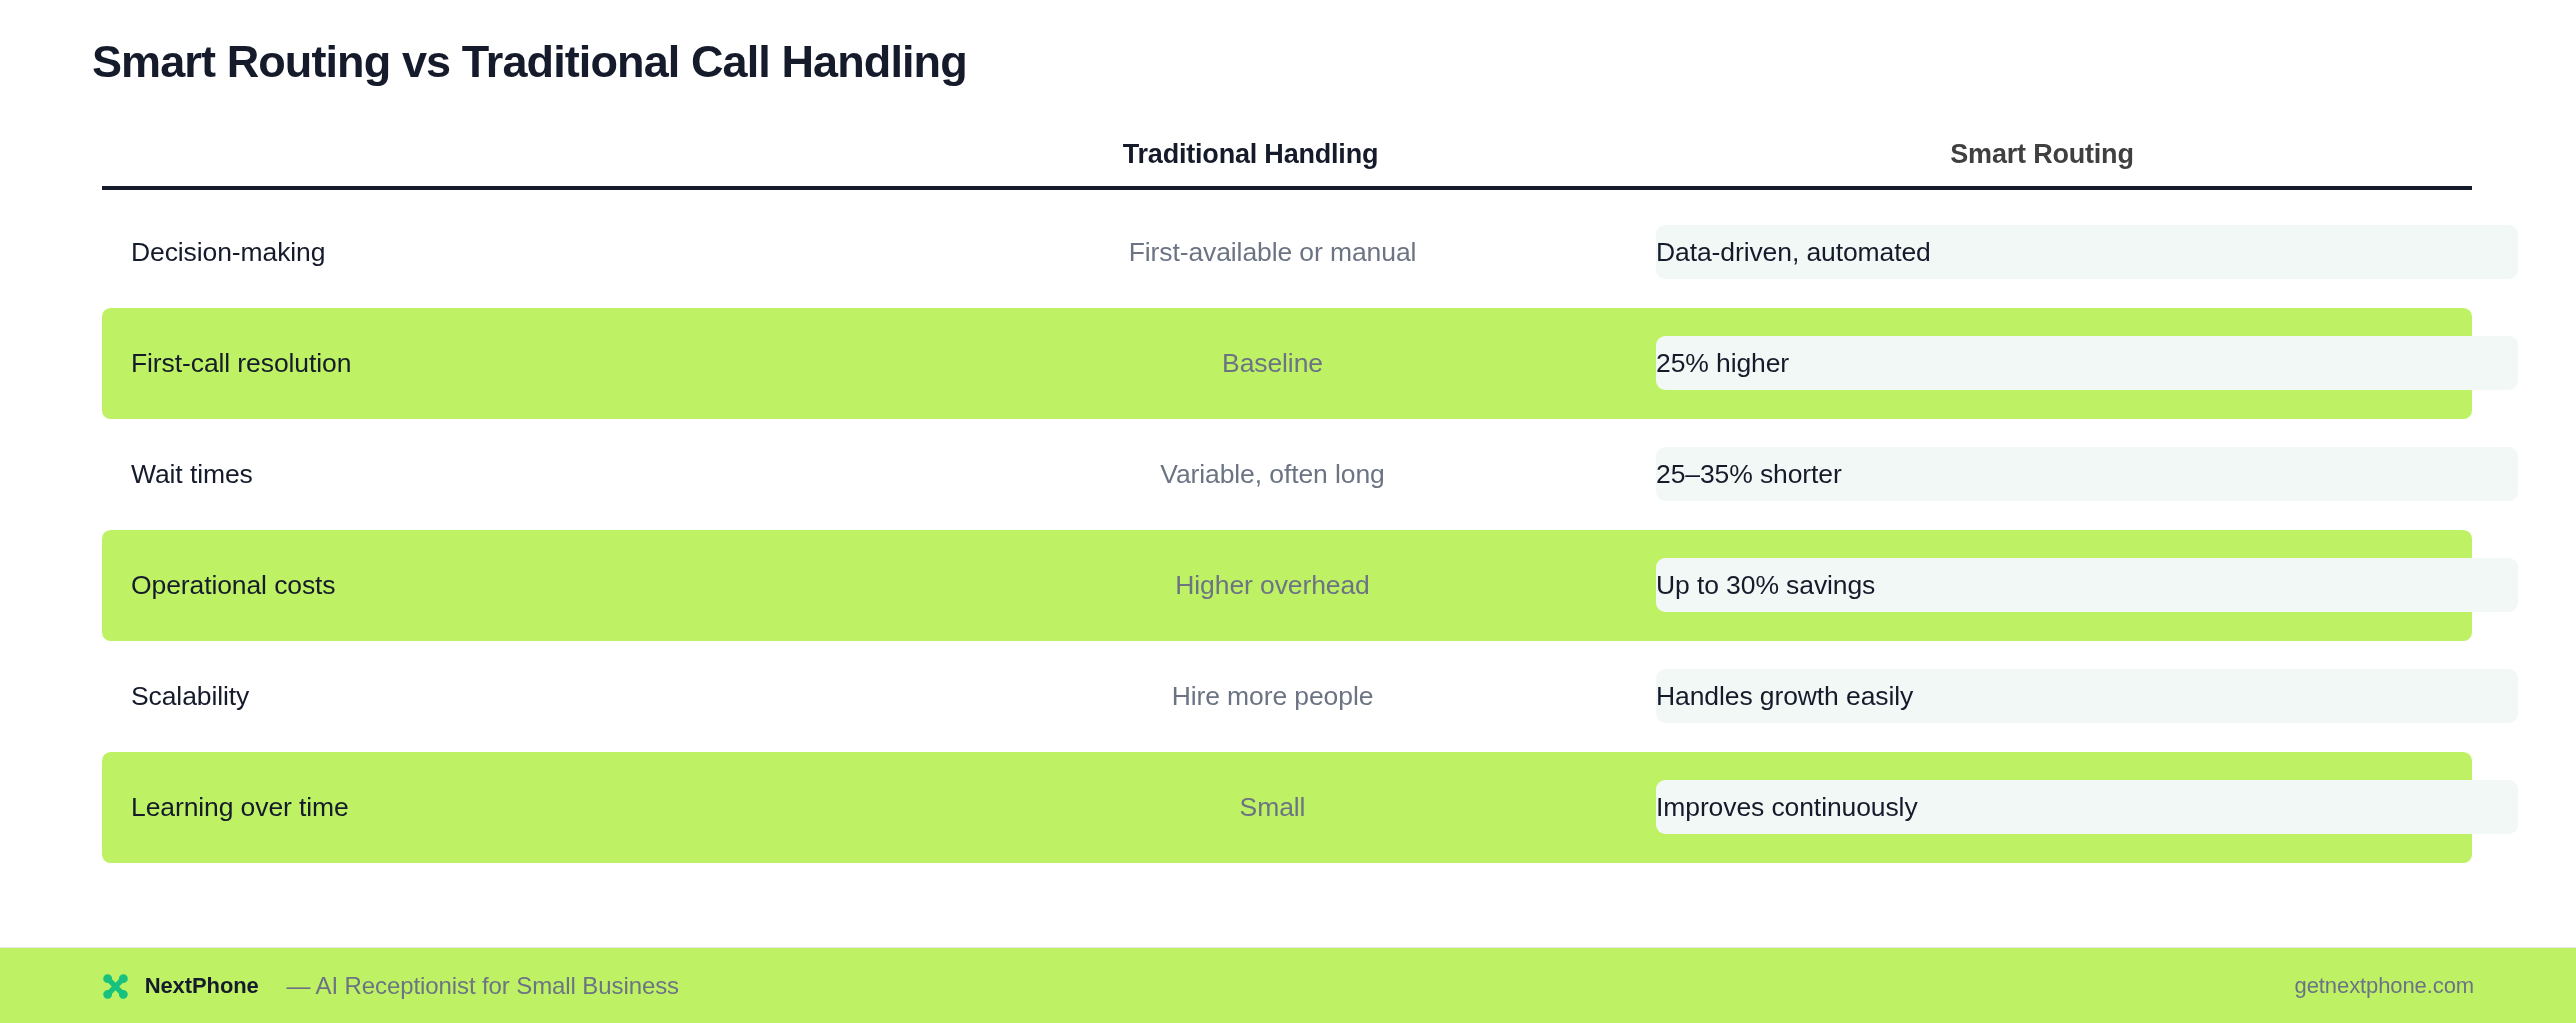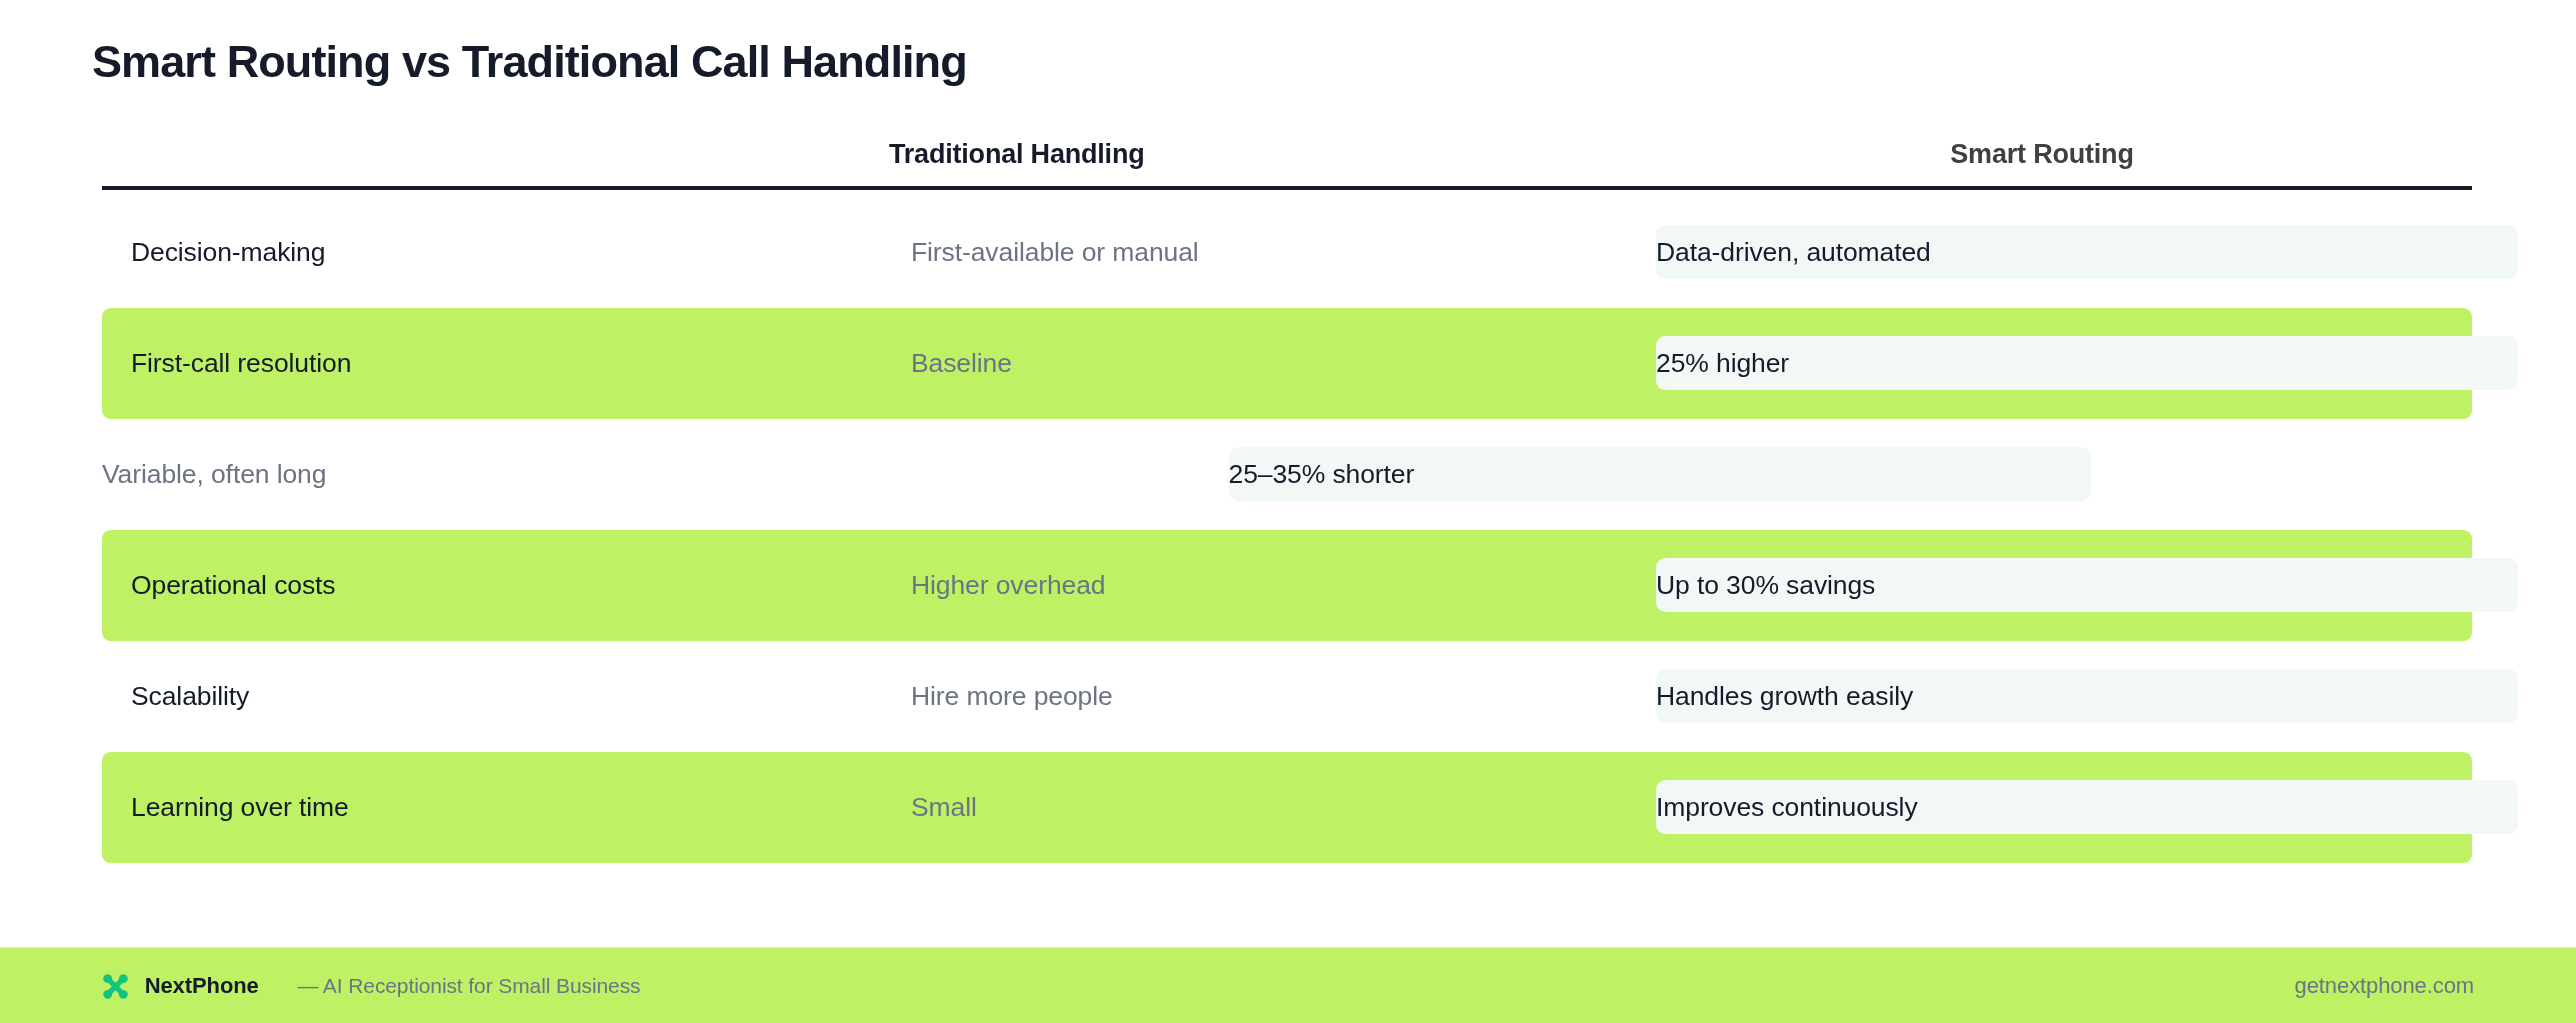--- a/index.html
+++ b/index.html
@@ -54,20 +54,21 @@
   }
 
   .col-feature {
     flex: 0 0 787px;
     box-sizing: border-box;
     padding-left: 29px;
   }
   .col-trad {
     flex: 0 0 723px;
     box-sizing: border-box;
+    text-align: center;
   }
   .col-smart {
     flex: 1 1 auto;
     box-sizing: border-box;
     text-align: center;
   }
 
   
   .header-row {
     height: 53px;
@@ -154,25 +155,25 @@
     flex: 0 0 27px;
     display: block;
   }
   .brand-name {
     font-size: 22px;
     font-weight: 700;
     color: #151B2B;
     letter-spacing: -0.1px;
   }
   .brand-tag {
-    font-size: 21px;
+    font-size: 24px;
     font-weight: 400;
     color: #6C7484;
     letter-spacing: -0.1px;
-    margin-left: 23px;
+    margin-left: 12px;
   }
   .footer-right {
     margin-left: auto;
     font-size: 22px;
     font-weight: 400;
     color: #6C7484;
     letter-spacing: -0.1px;
   }
 </style>
 </head>
@@ -206,20 +207,21 @@
 
       <div class="row data-row striped">
         <div class="col-feature cell-feature">First-call resolution</div>
         <div class="col-trad cell-trad">Baseline</div>
         <div class="col-smart">
           <span class="cell-smart-pill">25% higher</span>
         </div>
       </div>
 
       <div class="row data-row">
+        <div class="col-feature cell-feature">Wait times</div>
         <div class="col-trad cell-trad">Variable, often long</div>
         <div class="col-smart">
           <span class="cell-smart-pill">25–35% shorter</span>
         </div>
       </div>
 
       <div class="row data-row striped">
         <div class="col-feature cell-feature">Operational costs</div>
         <div class="col-trad cell-trad">Higher overhead</div>
         <div class="col-smart">

